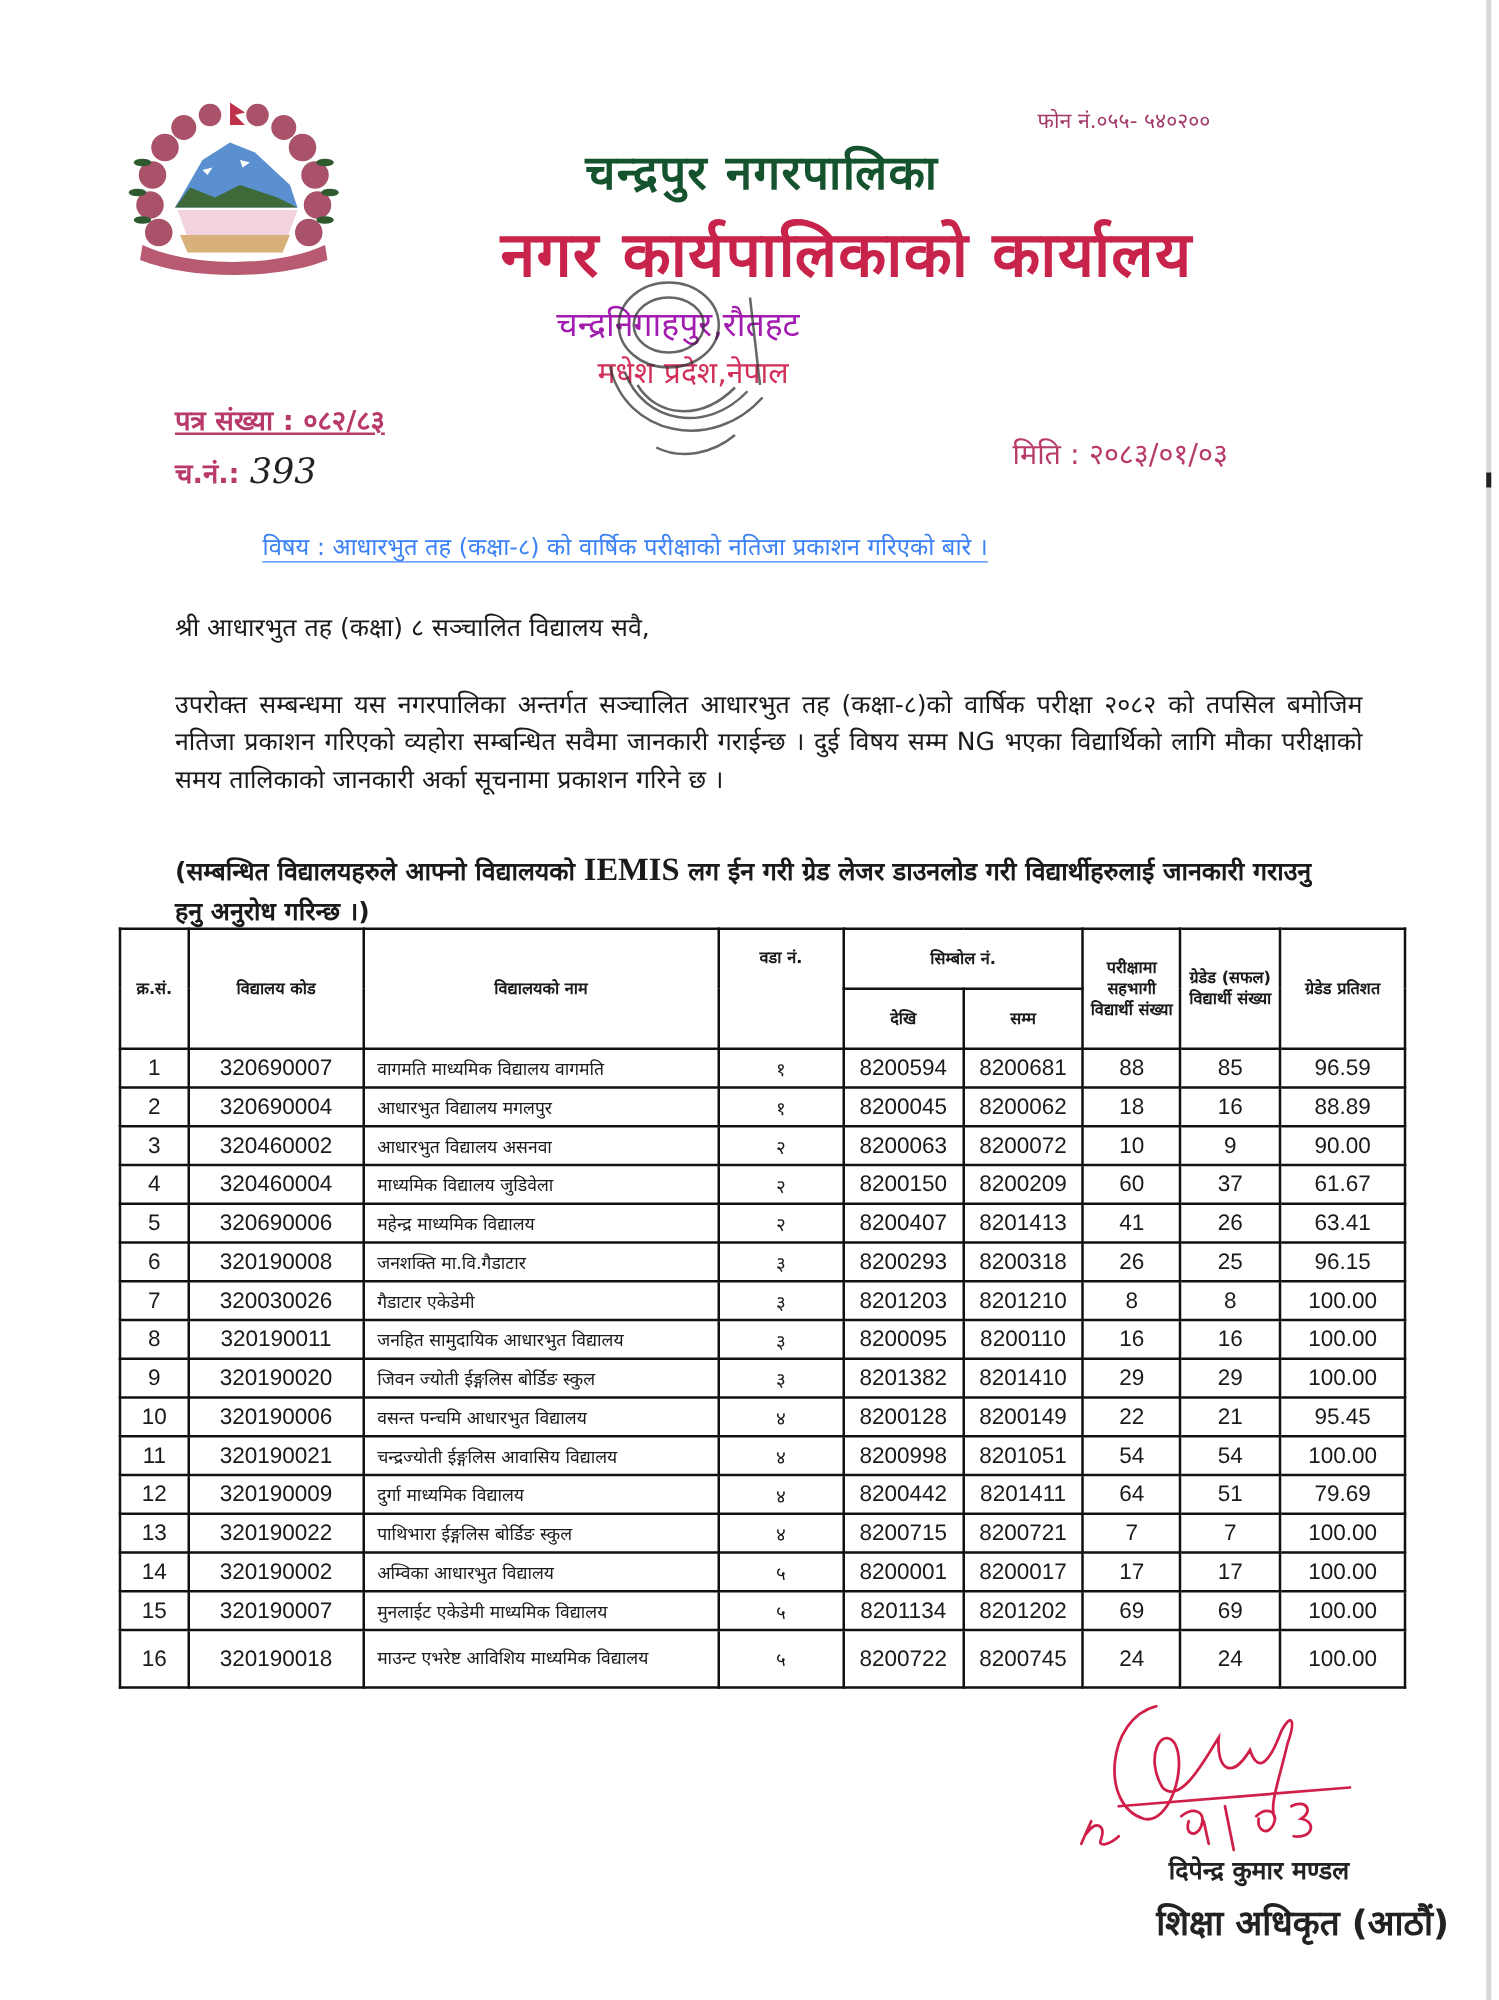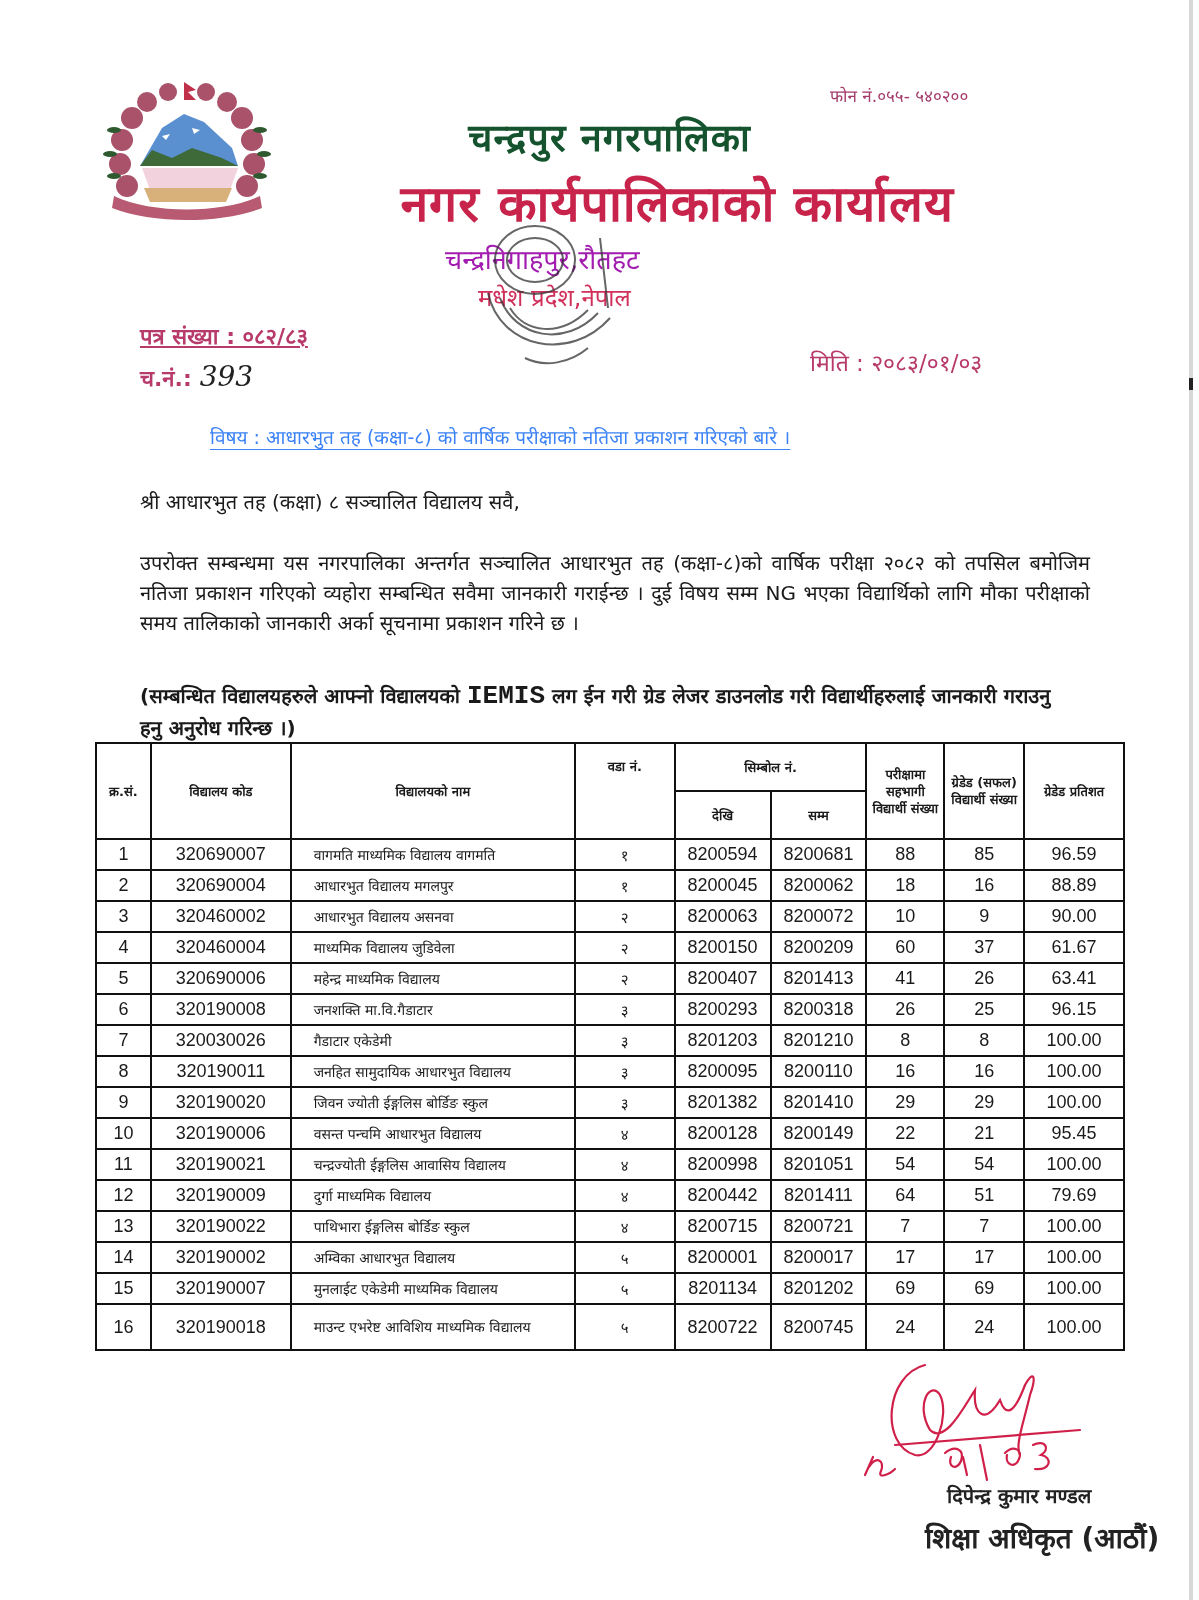--- a/index.html
+++ b/index.html
@@ -23,35 +23,35 @@
 
     .letter-no { position: absolute; left: 140px; top: 320px; font-size: 22px; color: #b83a6a; font-weight: bold; text-decoration: underline; }
     .ch-no { position: absolute; left: 140px; top: 360px; font-size: 22px; color: #b83a6a; font-weight: bold; }
     .ch-no .hand { font-family: "DejaVu Serif", serif; font-style: italic; color: #222; font-size: 28px; font-weight: normal; margin-left: 8px; }
     .date { position: absolute; left: 810px; top: 320px; font-size: 23px; color: #b83a6a; margin-top: 26px; }
 
     .subject { position: absolute; left: 210px; top: 424px; font-size: 19px; text-decoration: underline; text-underline-offset: 5px; color: #3b82f6; }
     .salutation { position: absolute; left: 140px; top: 488px; font-size: 20px; }
     .body-para { position: absolute; left: 140px; top: 548px; width: 950px; font-size: 20px; line-height: 30px; text-align: justify; }
     .note { position: absolute; left: 140px; top: 680px; width: 920px; font-size: 20px; line-height: 32px; font-weight: bold; }
-    .note .iemis { font-family: Liberation Mono, monospace; font-size: 26px; margin-top: 44px; }
+    .note .iemis { font-family: Liberation Serif, serif; font-size: 26px; margin-top: 44px; }
 
     
     table.results { position: absolute; left: 95px; top: 742px; border-collapse: collapse; width: 1030px; }
     table.results th, table.results td { border: 2px solid #111; padding: 0; text-align: center; vertical-align: middle; }
     table.results th { font-size: 13px; font-weight: bold; height: 46px; line-height: 17px; }
     table.results td { font-family: "Liberation Sans", sans-serif; font-size: 18px; height: 29px; }
-    table.results td.name { text-align: left; padding-left: 22px; font-family: "DejaVu Sans", sans-serif; font-size: 14px; }
+    table.results td.name { text-align: left; padding-left: 10px; font-family: "DejaVu Sans", sans-serif; font-size: 14px; }
     table.results td.ward { font-family: "DejaVu Sans", sans-serif; font-size: 15px; }
     table.results tr.tall td { height: 44px; }
     table.results td.name.two { line-height: 17px; }
 
     
     .signature { position: absolute; left: 855px; top: 1345px; width: 240px; height: 150px; }
-    .signer-name { position: absolute; left: 935px; top: 1482px; font-size: 20px; font-weight: bold; color: #222; margin-left: 12px; }
+    .signer-name { position: absolute; left: 935px; top: 1482px; font-size: 20px; font-weight: bold; color: #222; }
     .signer-title { position: absolute; left: 925px; top: 1518px; font-size: 28px; font-weight: bold; color: #222; }
   </style>
 </head>
 <body>
 
 <div class="edge"></div>
 <div class="edge-dot"></div>
 
 <svg class="emblem" viewBox="0 0 190 145">
   <g fill="#a9526a">

